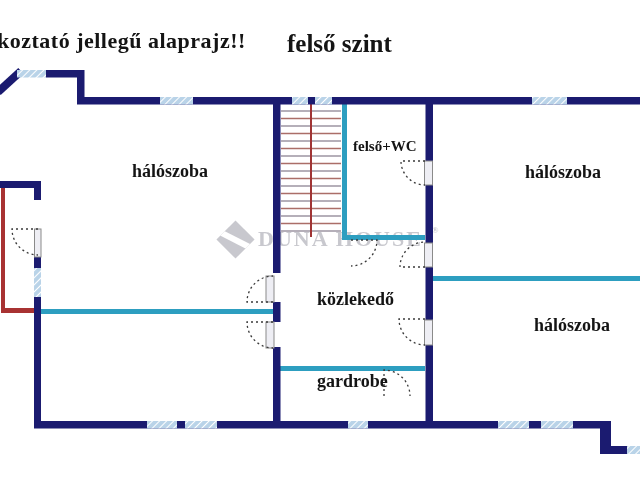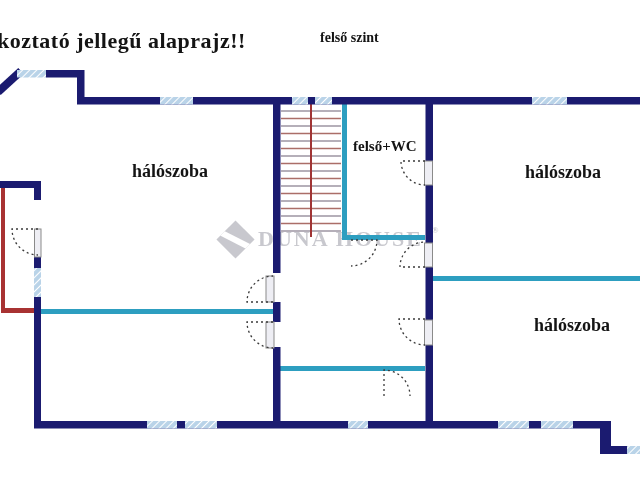--- a/index.html
+++ b/index.html
@@ -8,21 +8,21 @@
     background:var(--background,#fff);
     font-family:"Liberation Serif",serif;
   }
   .stage{position:absolute;left:0;top:0;width:640px;height:480px;}
   svg.plan{position:absolute;left:0;top:0;}
   .label{
     position:absolute;font-weight:bold;color:var(--text,#141414);
     white-space:nowrap;line-height:1;
   }
   .title{left:-3px;top:30px;font-size:22px;letter-spacing:0.5px;}
-  .subtitle{left:287px;top:31px;font-size:14px;margin-left:33px;}
+  .subtitle{left:287px;top:31px;font-size:25px;}
   .room-haloszoba-left{left:132px;top:162px;font-size:18px;}
   .room-furdo{left:353px;top:139px;font-size:15px;}
   .room-haloszoba-tr{left:525px;top:163px;font-size:18px;}
   .room-haloszoba-br{left:534px;top:316px;font-size:18px;}
   .room-dolgozoszoba{left:132px;top:336px;font-size:18px;}
   .room-kozlekedo{left:317px;top:290px;font-size:18px;}
   .room-gardrobe{left:317px;top:372px;font-size:18px;}
   .watermark{
     position:absolute;left:222px;top:219px;height:40px;
     display:flex;align-items:center;gap:9px;
@@ -163,13 +163,15 @@
       <path class="arc" d="M384,396 L384,370 A26,26 0 0 1 410,396"></path>
     </g>
   </svg>
 
   <div class="label title">koztató jellegű alaprajz!!</div>
   <div class="label subtitle">felső szint</div>
   <div class="label room-haloszoba-left">hálószoba</div>
   <div class="label room-furdo">felső+WC</div>
   <div class="label room-haloszoba-tr">hálószoba</div>
   <div class="label room-haloszoba-br">hálószoba</div>
+  <div class="label room-kozlekedo">közlekedő</div>
+  <div class="label room-gardrobe">gardrobe</div>
 </div>
 
 </body></html>

